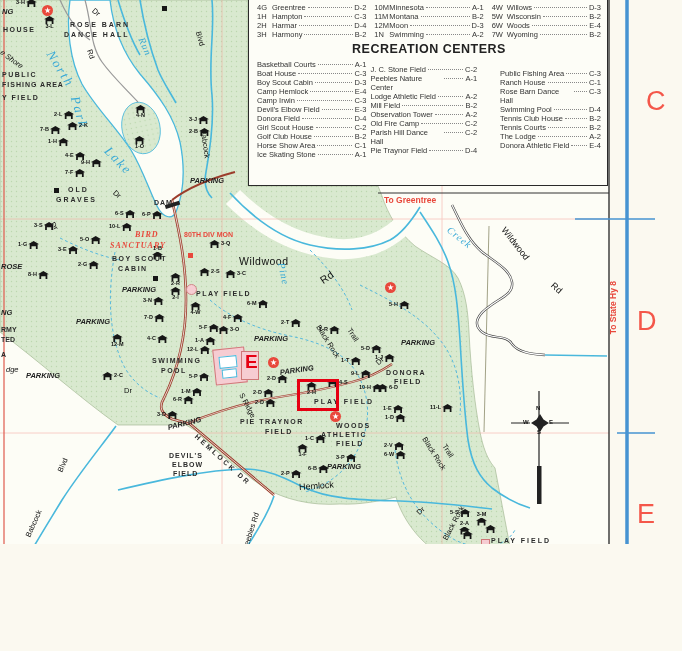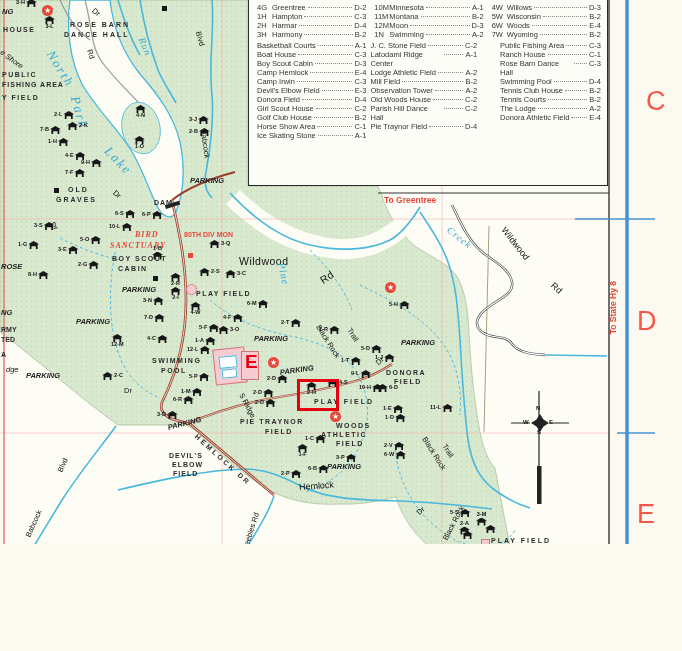--- a/index.html
+++ b/index.html
@@ -40,21 +40,21 @@
   #legend{position:absolute;left:248px;top:-8px;width:360px;height:194px;background:#fdfdf7;
           border:1.5px solid #2a2a2a;box-sizing:border-box;padding:10px 6px 0 8px;}
   #legend .idx{display:flex;gap:8px;margin-bottom:2px;}
   #legend .idxcol{flex:1;}
   .row{display:flex;align-items:baseline;font-size:7.5px;color:#333;line-height:9px;}
   .row .code{flex:none;width:15px;}
   .row .nm{flex:none;max-width:72px;}
   .row .ld{flex:1;border-bottom:1px dotted #888;margin:0 2px;transform:translateY(-2px);min-width:4px;}
   .row .gd{flex:none;}
   #rc-title{text-align:center;font-size:12.5px;font-weight:700;color:#222;letter-spacing:.5px;margin:3px 0 4px 0;}
-  #legend .cols{display:flex;}
+  #legend .cols{display:flex;align-items:center;}
   #legend .col1{width:115px;}
   #legend .col2{width:112px;margin-left:4px;}
   #legend .col3{width:106px;margin-left:23px;}
 </style>
 </head>
 <body>
 
 <div id="stage">
 
   <svg id="basemap" width="682" height="651">
@@ -627,20 +627,21 @@
             <span class="gd">E-4</span>
           </div>
           <div class="row">
             <span class="code">7W</span>
             <span class="nm">Wyoming</span>
             <span class="ld"></span>
             <span class="gd">B-2</span>
           </div>
         </div>
     </div>
+    <div id="rc-title">RECREATION CENTERS</div>
     <div class="cols">
       <div class="col1">
           <div class="row">
             <span class="nm">Basketball Courts</span>
             <span class="ld"></span>
             <span class="gd">A-1</span>
           </div>
           <div class="row">
             <span class="nm">Boat House</span>
             <span class="ld"></span>
@@ -692,41 +693,41 @@
             <span class="gd">A-1</span>
           </div>
         </div>
       <div class="col2">
           <div class="row">
             <span class="nm">J. C. Stone Field</span>
             <span class="ld"></span>
             <span class="gd">C-2</span>
           </div>
           <div class="row">
-            <span class="nm">Latodami Ridge Center</span>
+            <span class="nm">Peebles Nature Center</span>
             <span class="ld"></span>
             <span class="gd">A-1</span>
           </div>
           <div class="row">
             <span class="nm">Lodge Athletic Field</span>
             <span class="ld"></span>
             <span class="gd">A-2</span>
           </div>
           <div class="row">
             <span class="nm">Mill Field</span>
             <span class="ld"></span>
             <span class="gd">B-2</span>
           </div>
           <div class="row">
             <span class="nm">Observation Tower</span>
             <span class="ld"></span>
             <span class="gd">A-2</span>
           </div>
           <div class="row">
-            <span class="nm">Old Woods House</span>
+            <span class="nm">Old Fire Camp</span>
             <span class="ld"></span>
             <span class="gd">C-2</span>
           </div>
           <div class="row">
             <span class="nm">Parish Hill Dance Hall</span>
             <span class="ld"></span>
             <span class="gd">C-2</span>
           </div>
           <div class="row">
             <span class="nm">Pie Traynor Field</span>

